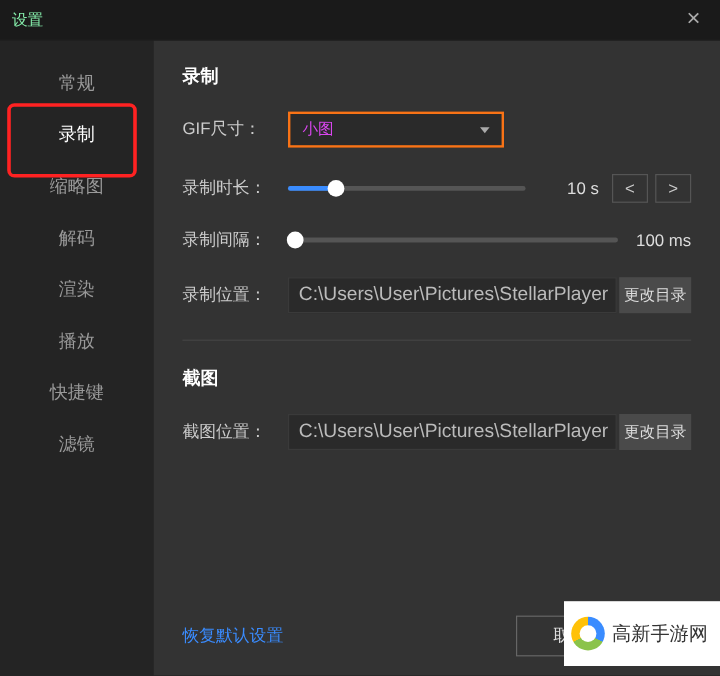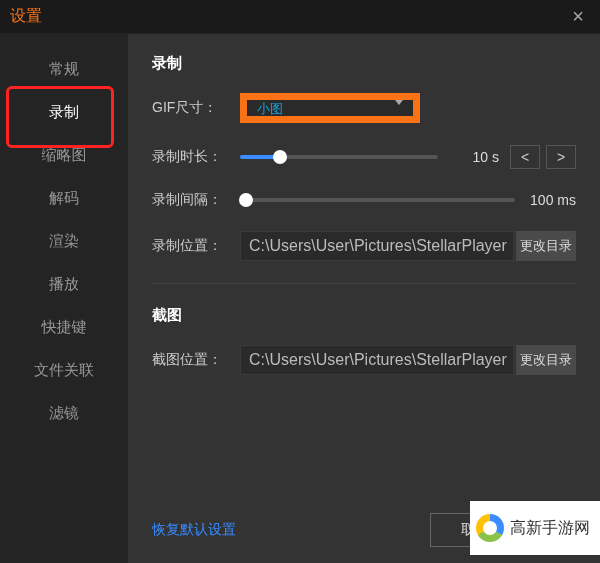--- a/index.html
+++ b/index.html
@@ -15,21 +15,21 @@
   }
   .titlebar {
     height: 34px;
     background: #1a1a1a;
     border-bottom: 1px solid #222;
     display: flex;
     align-items: center;
     padding: 0 10px;
     justify-content: space-between;
   }
-  .titlebar .title { color: #f97316; font-size: 16px; }
+  .titlebar .title { color: #86efac; font-size: 13px; }
   .titlebar .close {
     color: #aaa;
     font-size: 20px;
     width: 24px; height: 24px;
     display: flex; align-items: center; justify-content: center;
     cursor: pointer;
   }
   .body {
     display: flex;
     height: 529px;
@@ -80,28 +80,28 @@
     margin-bottom: 22px;
   }
   .row-label {
     width: 88px;
     color: #ccc;
     font-size: 14px;
     flex-shrink: 0;
   }
   .select {
     background: #2a2a2a;
-    border: 7px solid #f97316;
+    border: 2px solid #f97316;
     height: 30px;
     width: 180px;
     display: flex;
-    align-items: flex-start;
+    align-items: center;
     justify-content: space-between;
     padding: 0 10px;
-    color: #0ea5e9;
+    color: #d946ef;
     cursor: pointer;
     font-size: 13px;
   }
   .chevron-down {
     width: 0; height: 0;
     border-left: 4px solid transparent;
     border-right: 4px solid transparent;
     border-top: 5px solid #aaa;
   }
   .slider-wrap {
@@ -240,21 +240,20 @@
 
 <div class="body">
   <div class="sidebar">
     <div class="sidebar-item"><span>常规</span></div>
     <div class="sidebar-item active"><span>录制</span></div>
     <div class="sidebar-item"><span>缩略图</span></div>
     <div class="sidebar-item"><span>解码</span></div>
     <div class="sidebar-item"><span>渲染</span></div>
     <div class="sidebar-item"><span>播放</span></div>
     <div class="sidebar-item"><span>快捷键</span></div>
-    <div class="sidebar-item"><span>文件关联</span></div>
     <div class="sidebar-item"><span>滤镜</span></div>
   </div>
 
   <div class="main">
     <div class="section-title">录制</div>
 
     <div class="row">
       <div class="row-label">GIF尺寸：</div>
       <div class="select">
         <span>小图</span>

